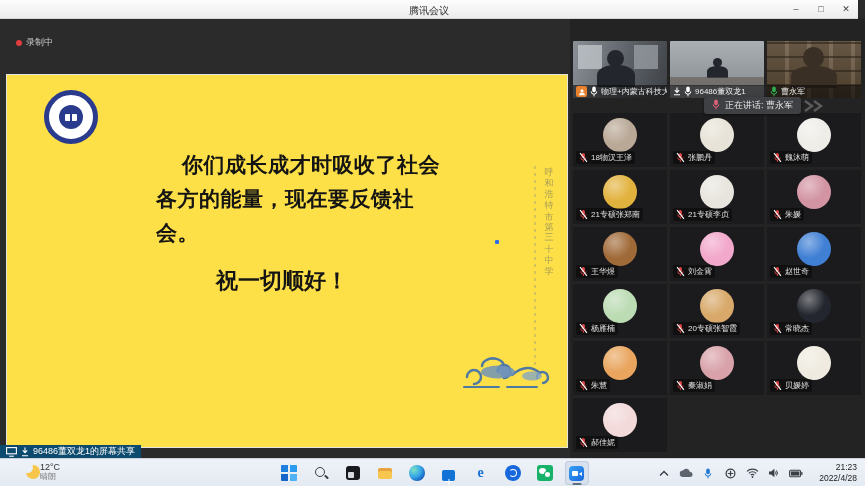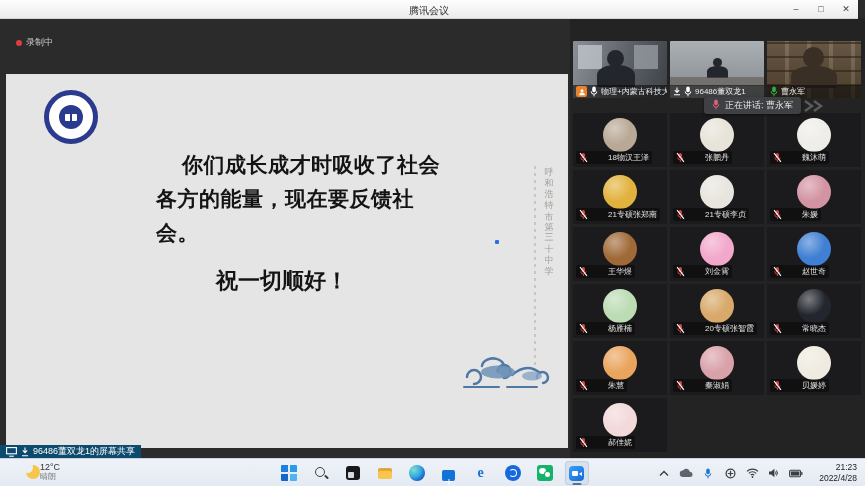--- a/index.html
+++ b/index.html
@@ -11,21 +11,21 @@
   .tb-title{font-size:10px;color:#333}
   .tb-controls{position:absolute;right:6px;top:0;height:18px;display:flex;gap:13px;align-items:center}
   .tb-btn{font-size:9px;color:#444;width:12px;text-align:center}
   
   .meeting{position:absolute;left:0;top:18px;width:865px;height:440px;background:#2b2b2b}
   .sidebar-bg{position:absolute;left:570px;top:0;width:295px;height:440px;background:#232323}
   .recording{position:absolute;left:16px;top:18px;display:flex;align-items:center;gap:4px}
   .rec-dot{width:6px;height:6px;border-radius:50%;background:#e03e3e}
   .rec-label{font-size:9px;color:#c9c9c9}
   
-  .slide{position:absolute;left:6px;top:56px;width:562px;height:374px;background:#e5e5e5;
+  .slide{position:absolute;left:6px;top:56px;width:562px;height:374px;background:#fde047;
          box-shadow:inset 0 0 0 1px #e4e4de}
   .emblem{position:absolute;left:38px;top:16px;width:54px;height:54px;border-radius:50%;
           background:#fff;border:5px solid #2a3a8c;box-sizing:border-box}
   .emblem-inner{position:absolute;left:10px;top:10px;width:24px;height:24px;border-radius:50%;background:#2a3a8c}
   .emblem-book{position:absolute;left:16px;top:19px;width:12px;height:7px;background:#fff;border-radius:1px}
   .emblem-book::after{content:"";position:absolute;left:5.4px;top:0;width:1.2px;height:7px;background:#2a3a8c}
   .slide-paragraph{position:absolute;left:150px;top:74px;width:300px;font-family:"Liberation Serif","DejaVu Serif",serif;
                    font-weight:700;font-size:21px;line-height:34px;color:#141414;text-indent:26px;letter-spacing:.5px}
   .slide-wish{position:absolute;left:210px;top:192px;font-family:"Liberation Serif","DejaVu Serif",serif;
               font-weight:700;font-size:22px;color:#141414}
@@ -53,21 +53,21 @@
           align-items:center;gap:3px;padding:0 3px;font-size:8px;color:#ececec;white-space:nowrap;overflow:hidden;z-index:3}
   .host-badge{width:11px;height:11px;background:#e8822c;border-radius:2px;display:flex;align-items:center;
               justify-content:center;flex:none}
   .toast{position:absolute;left:704px;top:79px;height:17px;background:#3f4043;border-radius:3px;display:flex;
          align-items:center;gap:5px;padding:0 8px;font-size:9px;color:#e6e6e6;box-shadow:0 1px 3px rgba(0,0,0,.5);z-index:5}
   .chevrons{position:absolute;left:803px;top:82px;width:22px;height:12px;opacity:.55;z-index:5}
   
   .pgrid{position:absolute;left:573px;top:95px;width:292px;display:flex;flex-wrap:wrap;gap:3px}
   .ptile{width:94px;height:54px;background:#1b1b1d;position:relative;border-radius:1px}
   .avatar{position:absolute;left:50%;top:5px;transform:translateX(-50%);width:34px;height:34px;border-radius:50%}
-  .plabel{position:absolute;left:3px;bottom:3px;display:flex;align-items:center;gap:20px;font-size:8px;color:#e0e0e0;
+  .plabel{position:absolute;left:3px;bottom:3px;display:flex;align-items:center;gap:3px;font-size:8px;color:#e0e0e0;
           background:rgba(0,0,0,.4);padding:1px 3px;border-radius:2px;max-width:84px;white-space:nowrap;overflow:hidden}
   
   .sharebar{position:absolute;left:0;top:427px;height:13px;background:#0c4a6e;display:flex;align-items:center;
             gap:4px;padding:0 6px;color:#fff;font-size:9px;z-index:6}
   
   .taskbar{position:absolute;left:0;top:458px;width:865px;height:28px;background:linear-gradient(#eef2f8,#e4eaf2);
            border-top:1px solid #ccd3dc;z-index:40}
   .weather{position:absolute;left:26px;top:3px;display:flex;gap:0;align-items:center}
   .moon{position:relative;width:14px;height:14px}
   .moon::before{content:"";position:absolute;inset:0;border-radius:50%;background:#f6c64a}

